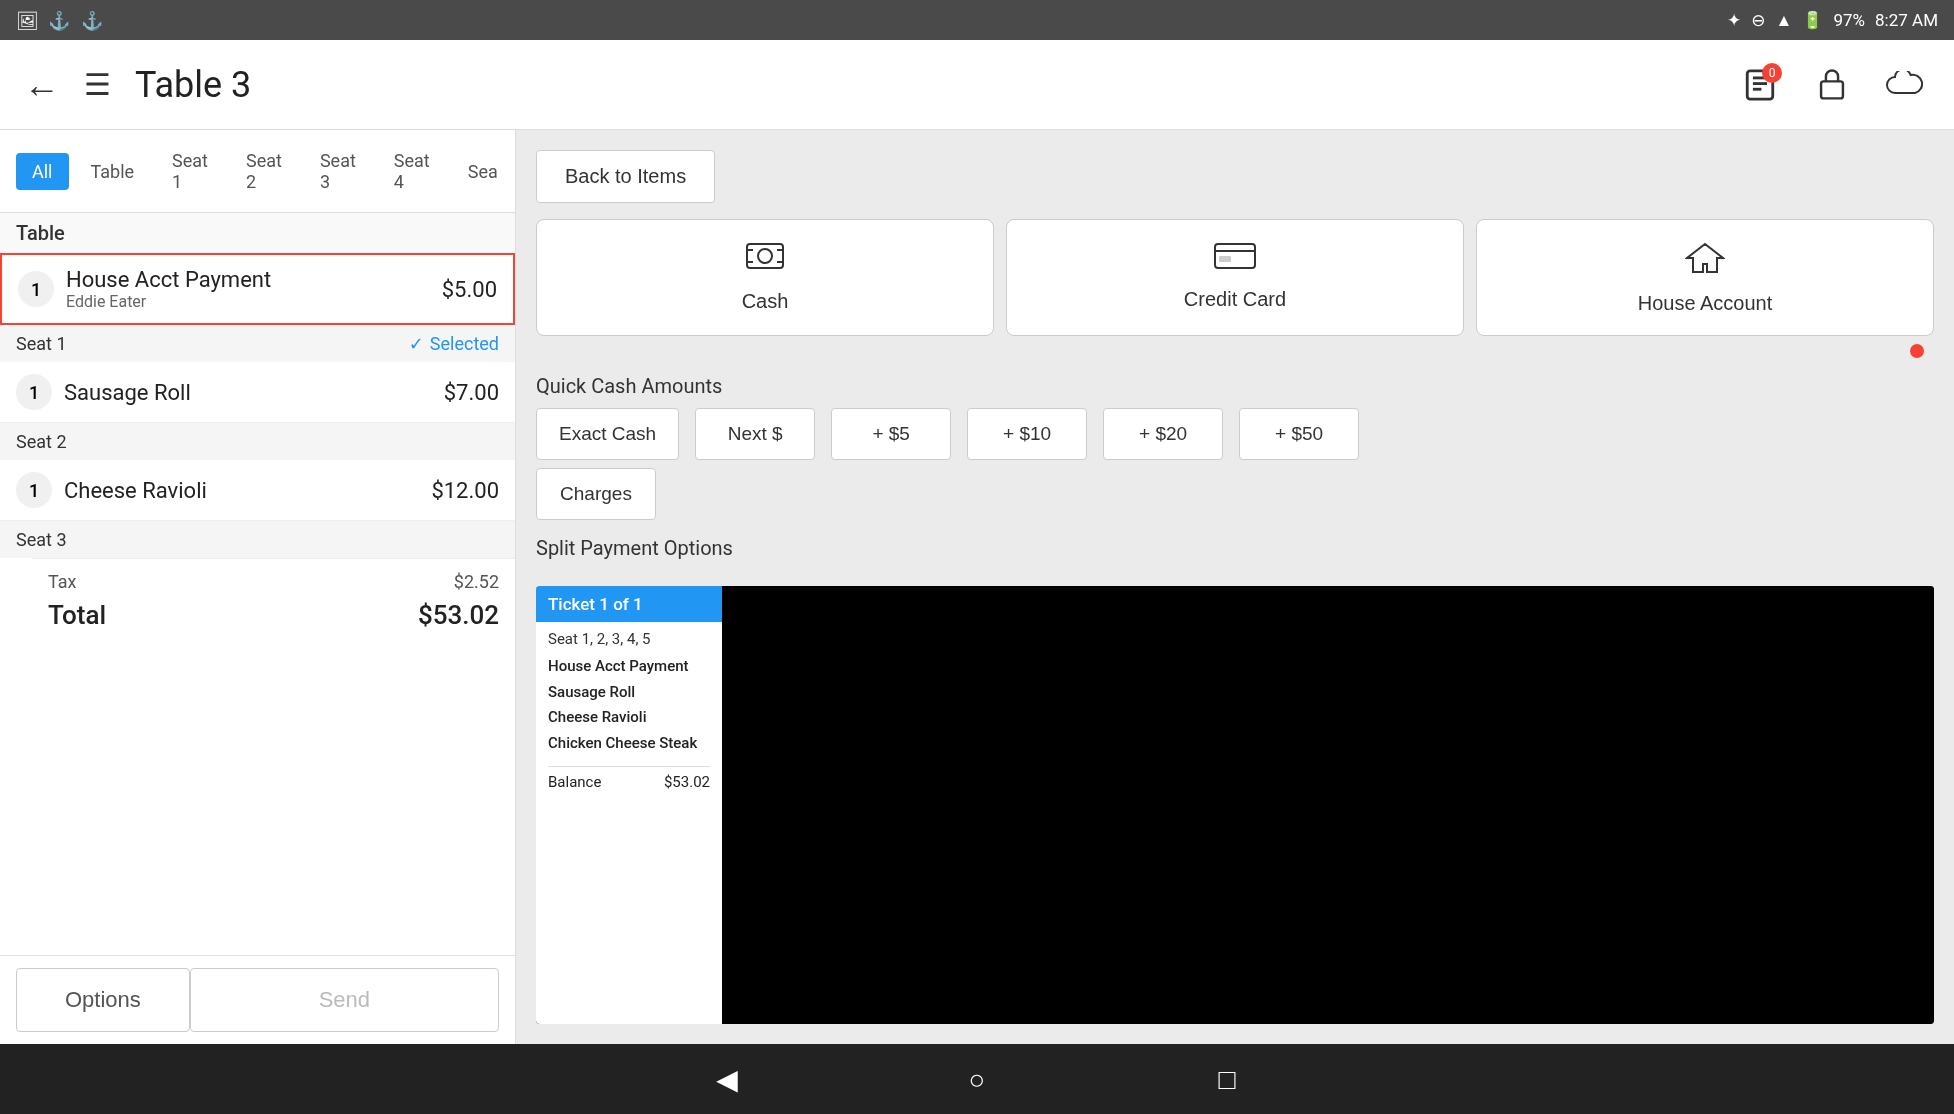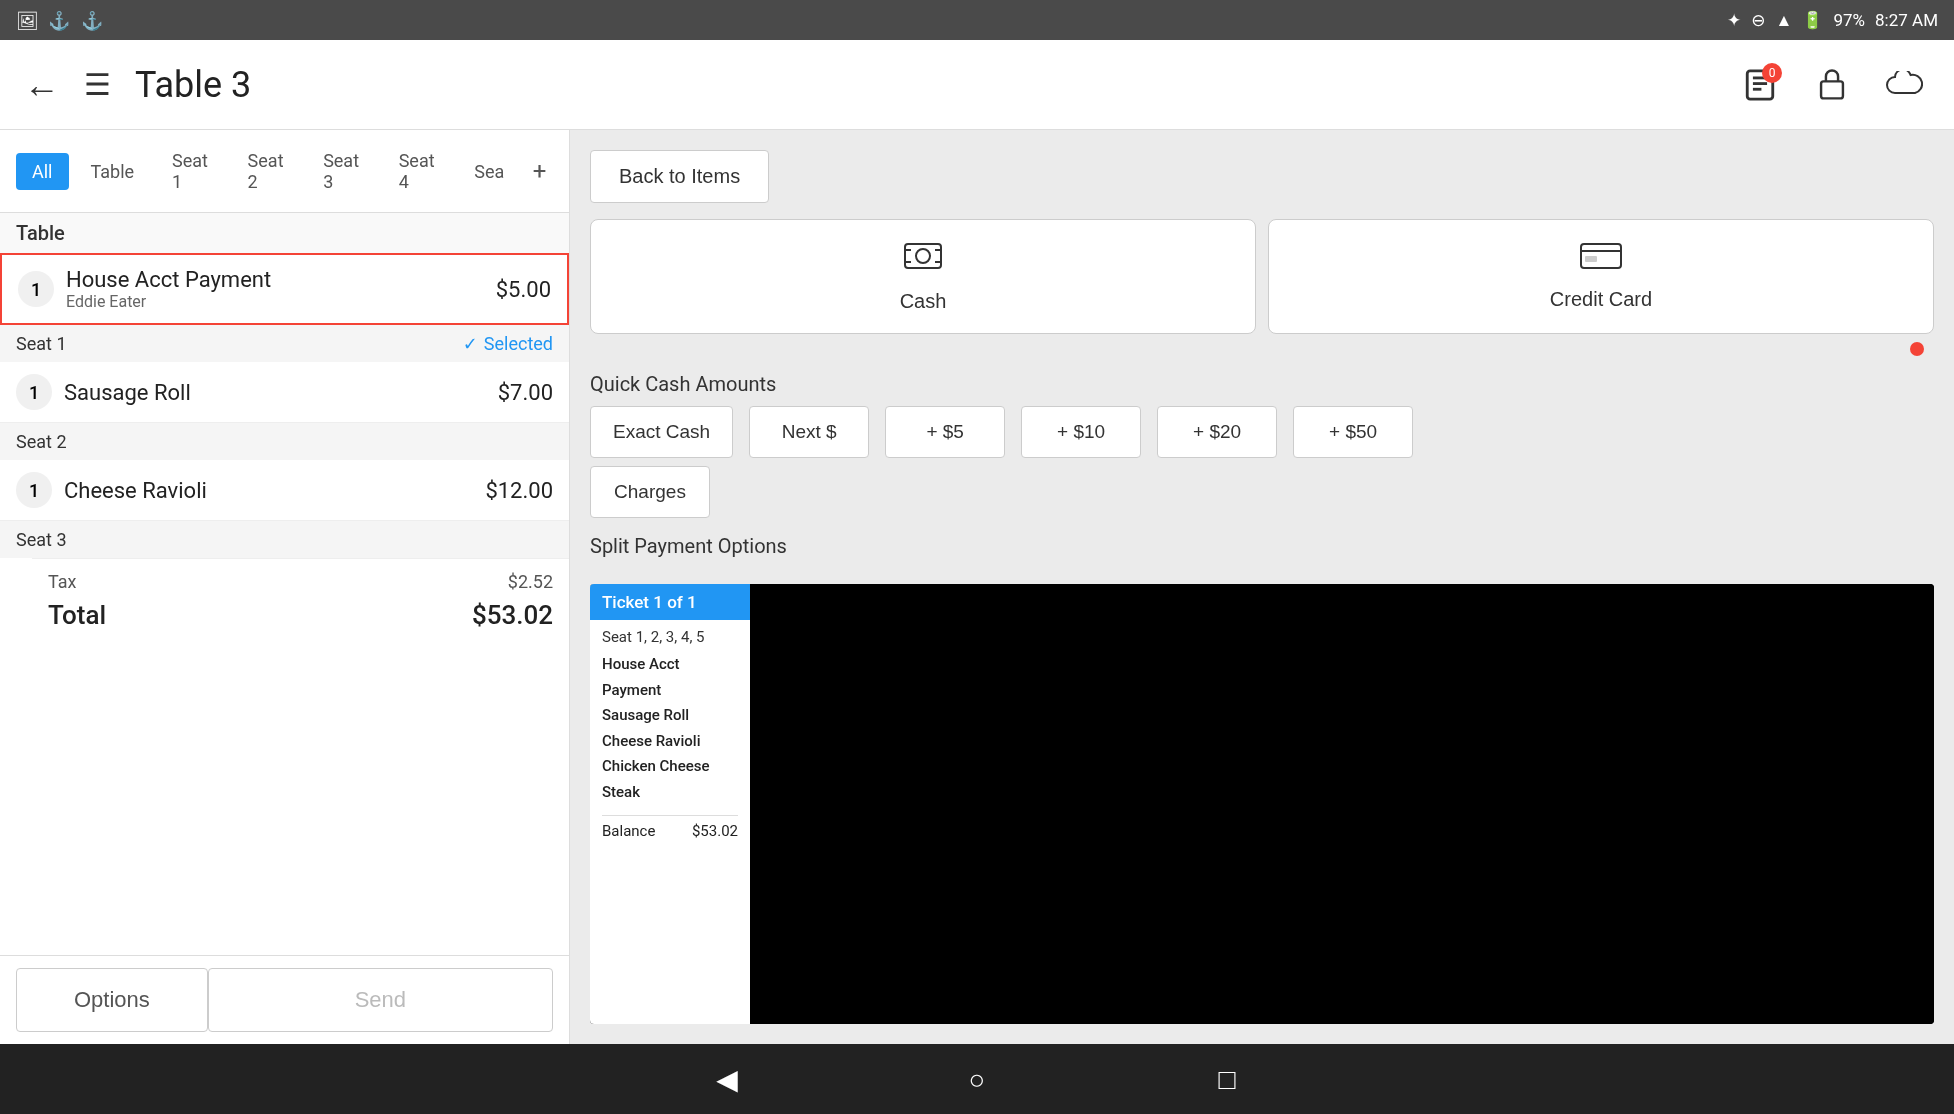--- a/index.html
+++ b/index.html
@@ -55,21 +55,21 @@
 
     
     .main-content {
       display: flex;
       flex: 1;
       overflow: hidden;
     }
 
     
     .left-panel {
-      width: 570px;
+      width: 516px;
       background: white;
       display: flex;
       flex-direction: column;
       border-right: 1px solid #ddd;
       flex-shrink: 0;
     }
 
     
     .tab-bar {
       display: flex;
@@ -281,21 +281,21 @@
       flex: 1;
       display: flex;
       gap: 0;
       background: black;
       border-radius: 4px;
       overflow: hidden;
       min-height: 220px;
     }
     .ticket-card {
       background: white;
-      width: 160px;
+      width: 186px;
       padding: 0;
       flex-shrink: 0;
     }
     .ticket-header {
       background: #2196F3;
       color: white;
       padding: 8px 12px;
       font-size: 17px;
       font-weight: 500;
     }
@@ -493,20 +493,28 @@
       <button class="payment-btn">
         <span class="payment-icon">
           <svg width="44" height="32" viewBox="0 0 44 32" fill="none" stroke="#333" stroke-width="2">
             <rect x="2" y="4" width="40" height="24" rx="3"></rect>
             <line x1="2" y1="11" x2="42" y2="11"></line>
             <rect x="6" y="16" width="12" height="6" rx="1" fill="#ccc" stroke="none"></rect>
           </svg>
         </span>
         <span>Credit Card</span>
       </button>
+      <button class="payment-btn">
+        <span class="payment-icon">
+          <svg width="40" height="36" viewBox="0 0 40 36" fill="none" stroke="#333" stroke-width="2">
+            <path d="M20 4L2 18h6v14h10V24h4v8h10V18h6z"></path>
+          </svg>
+        </span>
+        <span>House Account</span>
+      </button>
     </div>
 
     <div style="display:flex; justify-content: flex-end; padding-right: 10px; margin-top: -8px;">
       <div class="dot-red"></div>
     </div>
 
     <div>
       <div class="section-label">Quick Cash Amounts</div>
       <div style="height: 10px;"></div>
       <div class="quick-cash-row">

